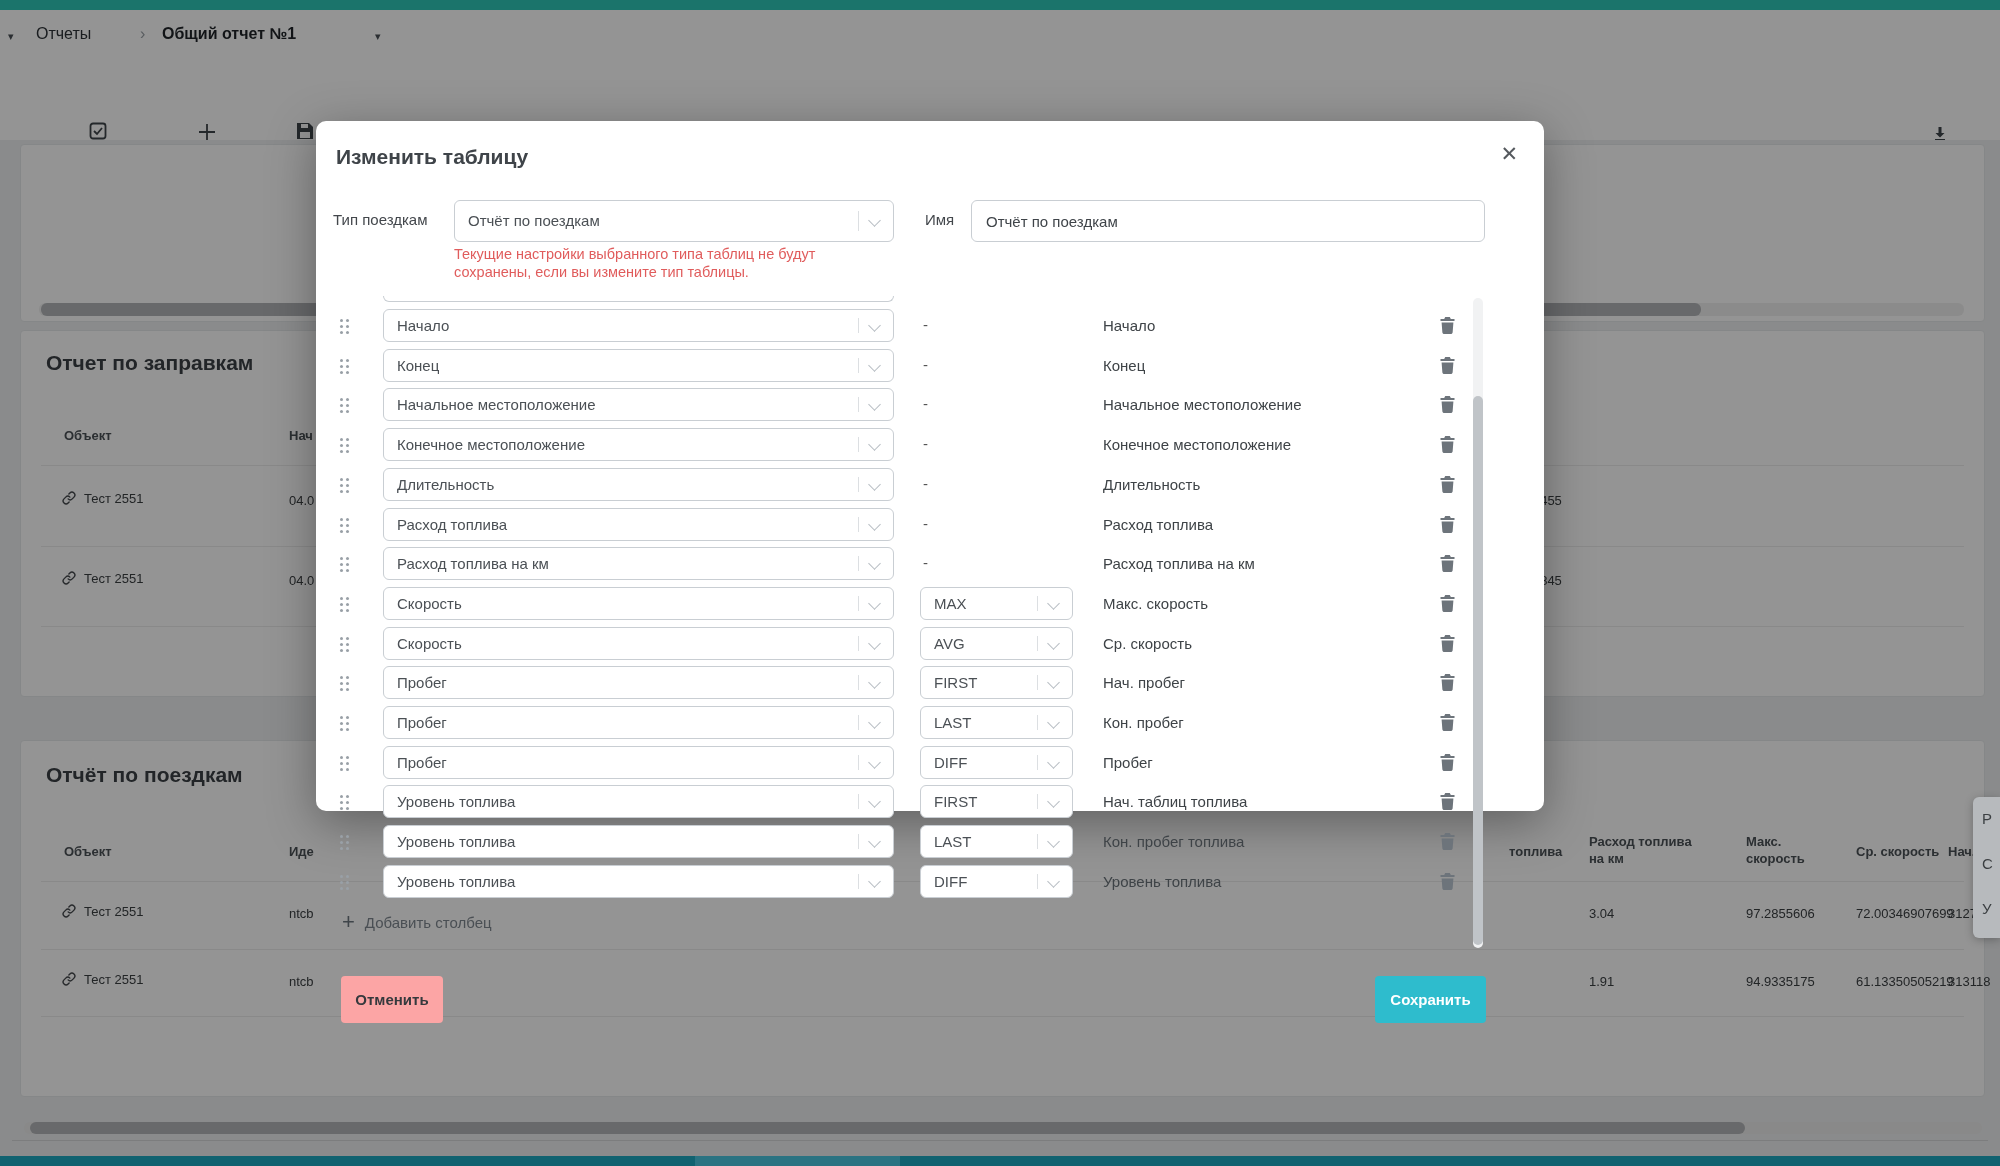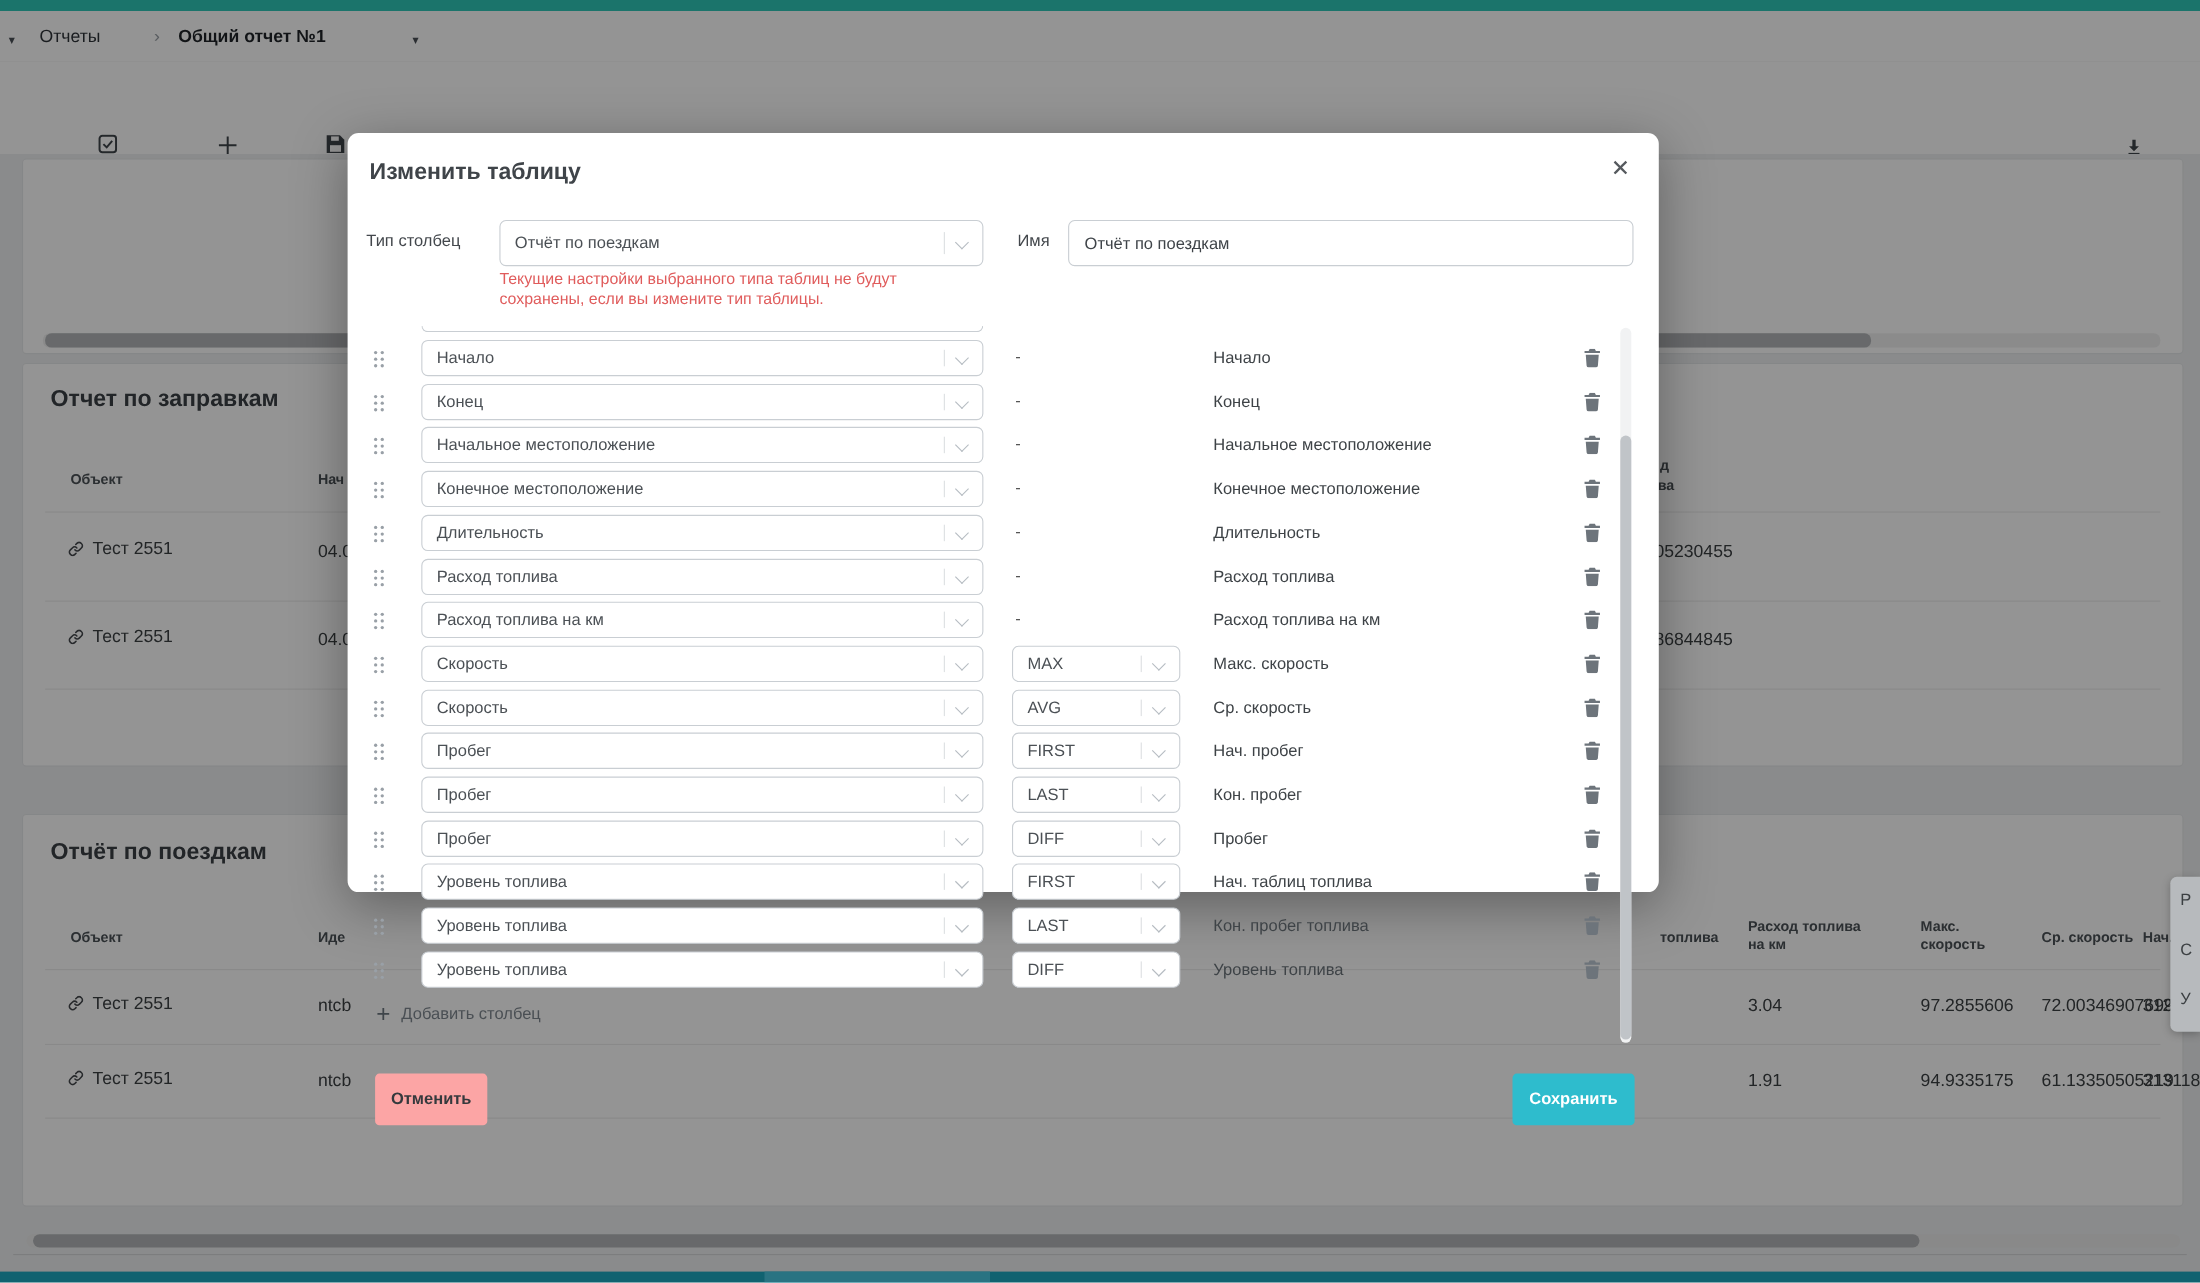--- a/index.html
+++ b/index.html
@@ -16,34 +16,34 @@
   .toolbtn{position:absolute;text-align:center;color:#3f454a;cursor:pointer;}
   .toolbtn .ticon{display:block;margin:0 auto 6px auto;height:20px;}
   .toolbtn .tlabel{font-size:13px;color:#3d4247;display:block;white-space:nowrap;}
   .interval-label{position:absolute;left:360px;top:100px;font-size:15px;color:#2e3338;}
   .interval-value{position:absolute;left:484px;top:100px;font-size:15px;color:#39bfc9;cursor:pointer;}
   .clock{position:absolute;left:452px;top:97px;}
   .content{position:absolute;left:0;top:140px;width:2000px;height:1026px;background:#eef0f1;}
   .card{position:absolute;background:#fff;border:1px solid #e6e8ea;border-radius:4px;}
   .card-title{position:absolute;left:25px;font-size:21px;font-weight:600;color:#3b4045;}
   .th{position:absolute;font-size:13px;font-weight:bold;color:#4b5156;white-space:nowrap;}
-  .td{position:absolute;font-size:16px;color:#3c4043;white-space:nowrap;}
+  .td{position:absolute;font-size:13px;color:#3c4043;white-space:nowrap;}
   .rowline{position:absolute;left:20px;right:20px;height:1px;background:#ececec;}
   .hscroll-track{position:absolute;background:#f0f0f0;border-radius:6px;}
   .hscroll-thumb{position:absolute;background:#b3b6b9;border-radius:6px;height:100%;}
   .page-divider{position:absolute;left:12px;width:1976px;height:1px;background:#d6d8da;}
   .bottombar{position:absolute;left:0;top:1156px;width:2000px;height:10px;background:#1ca9c1;}
   .bottombar-seg{position:absolute;left:695px;top:0;width:205px;height:10px;background:#49c6e0;}
   
   .overlay{position:absolute;inset:0;background:rgba(0,0,0,0.42);z-index:2;}
   
   .side-popup{position:absolute;left:1973px;top:797px;width:27px;height:141px;background:#b7babd;border-radius:6px 0 0 6px;z-index:3;box-shadow:0 2px 8px rgba(0,0,0,.25);overflow:hidden;}
   .side-popup .pitem{position:absolute;left:9px;font-size:15px;color:#3b3f42;cursor:pointer;}
   
-  .modal{position:absolute;left:316px;top:121px;width:1192px;height:690px;background:#fff;border-radius:10px;z-index:5;box-shadow:0 12px 48px rgba(0,0,0,.35);}
+  .modal{position:absolute;left:316px;top:121px;width:1192px;height:690px;background:#fff;border-radius:10px;z-index:5;box-shadow:0 12px 48px rgba(0,0,0,.35);padding-left:36px;}
   .modal-title{position:absolute;left:20px;top:24px;font-size:21px;font-weight:600;color:#3f4449;}
   .modal-close{position:absolute;right:26px;top:22px;font-size:21px;color:#55595e;cursor:pointer;line-height:1;}
   .field-label{position:absolute;font-size:15px;color:#43474c;}
   .sel{position:absolute;height:33px;border:1px solid #c9ced3;border-radius:6px;background:#fff;box-sizing:border-box;cursor:pointer;}
   .sel-txt{position:absolute;left:13px;top:7px;font-size:15px;color:#4b5055;white-space:nowrap;}
   .sel-div{position:absolute;right:34px;top:8px;bottom:8px;width:1px;background:#dcdfe2;}
   .chev{position:absolute;right:14px;top:11px;width:8px;height:8px;border-right:1.6px solid #b6bcc2;border-bottom:1.6px solid #b6bcc2;transform:rotate(45deg);}
   .sel.big{height:42px;}
   .sel.big .sel-txt{top:11px;}
   .sel.big .chev{top:15px;}
@@ -217,21 +217,21 @@
 <div class="side-popup">
     <span class="pitem" style="top: 13px;">Р</span>
     <span class="pitem" style="top: 58px;">С</span>
     <span class="pitem" style="top: 103px;">У</span>
   </div>
 
 <div class="modal">
   <div class="modal-title">Изменить таблицу</div>
   <div class="modal-close">✕</div>
 
-  <span class="field-label" style="left:17px;top:90px;">Тип столбец</span>
+  <span class="field-label" style="left:17px;top:90px;">Тип поездкам</span>
   <div class="sel big type-sel">
     <span class="sel-txt">Отчёт по поездкам</span>
     <span class="sel-div"></span>
     <span class="chev"></span>
   </div>
 
   <span class="field-label" style="left:609px;top:90px;text-align:right;">Имя</span>
   <input class="name-input" value="Отчёт по поездкам" style="">
 
   <div class="warning">

